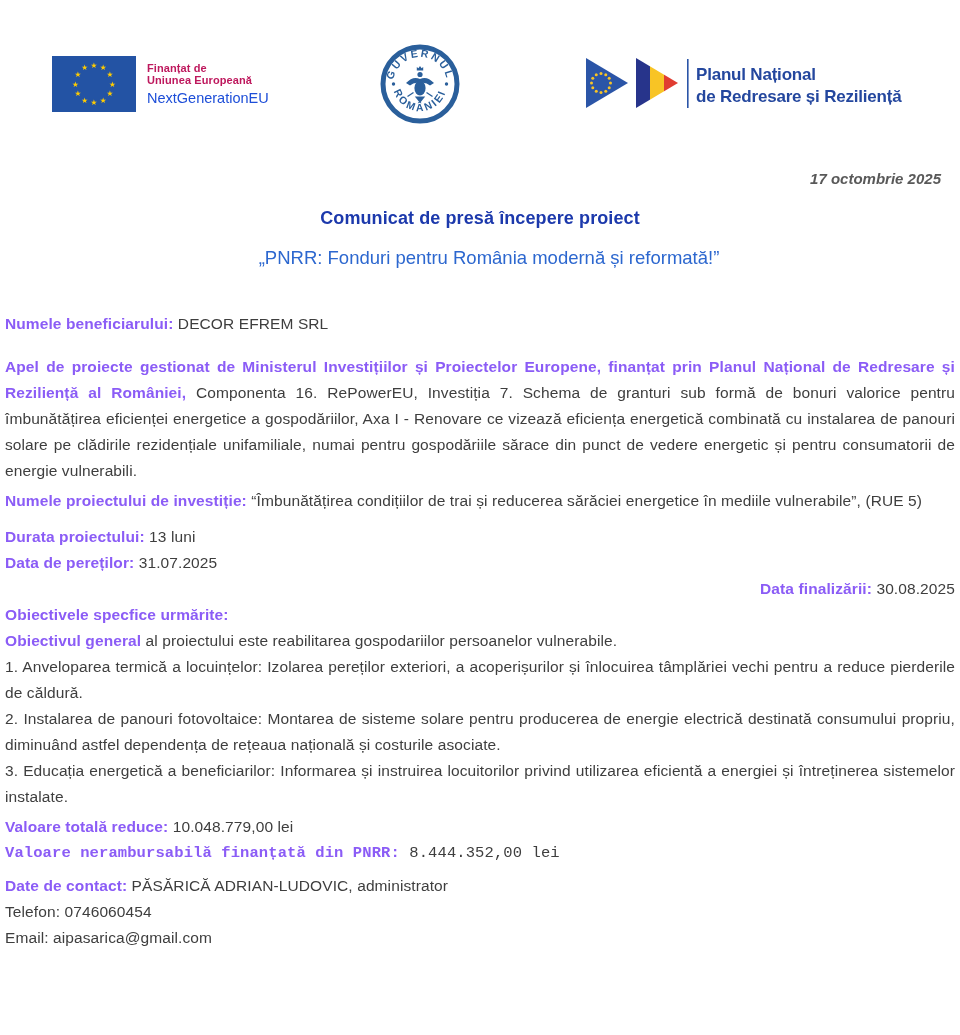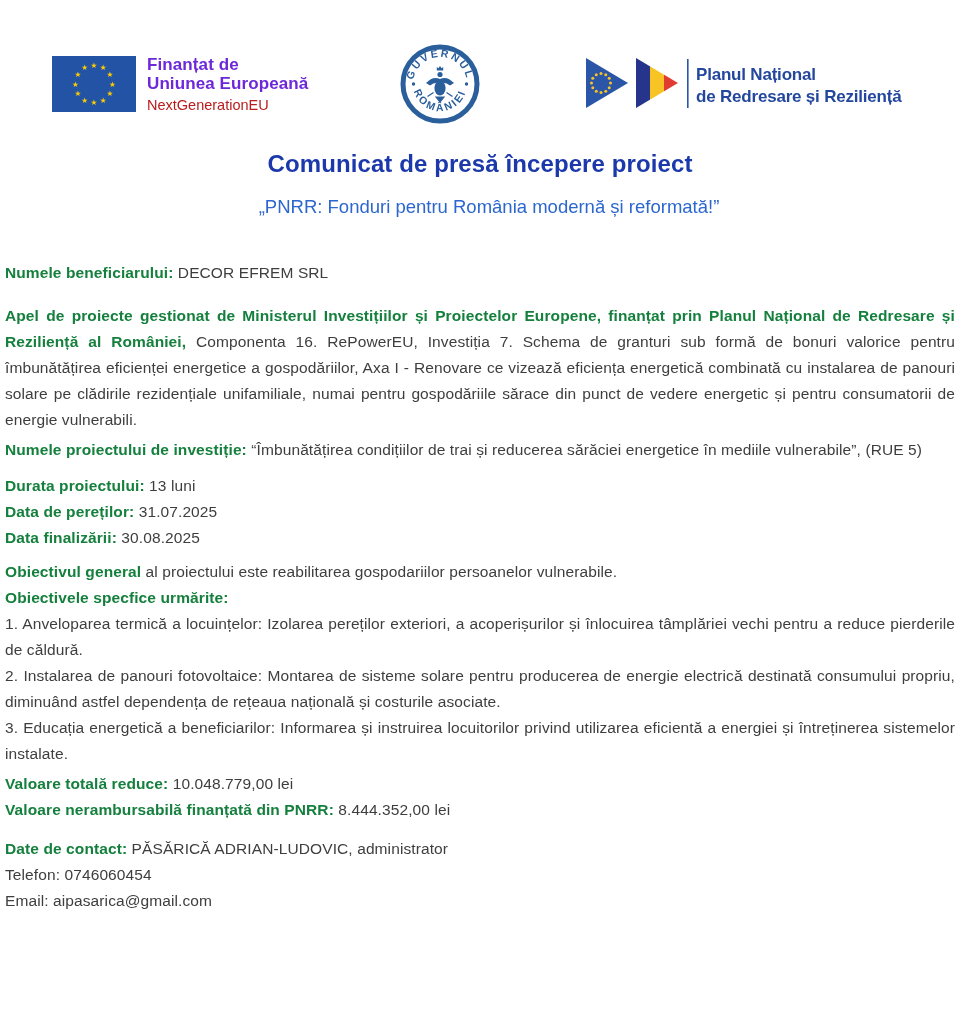--- a/index.html
+++ b/index.html
@@ -13,61 +13,61 @@
 
   
   .header {
     display: flex; align-items: center; justify-content: space-between;
     padding: 38px 52px 0 52px; height: 92px;
   }
   .eu-logo { display: flex; align-items: center; gap: 11px; }
   .eu-flag-svg { display: block; }
   .eu-text { line-height: 1.15; }
   .eu-text .l1, .eu-text .l2 {
-    color: #6d28d9; font-weight: bold; font-size: 17px; letter-spacing: .1px;
+    color: #be185d; font-weight: bold; font-size: 11px; letter-spacing: .1px;
   }
-  .eu-text .l3 { color: #b91c1c; font-size: 14.5px; margin-top: 3px; }
+  .eu-text .l3 { color: #1d4ed8; font-size: 14.5px; margin-top: 3px; }
 
   .gov-seal-svg { display: block; margin-left: -14px; }
   .seal-arc-text {
     font-size: 10.5px; font-weight: bold; letter-spacing: 2.2px;
     fill: #2a5f9b; font-family: "Liberation Sans", sans-serif;
   }
 
   .pnrr-logo-svg { display: block; }
   .pnrr-text-line {
     font-family: "Liberation Sans", sans-serif;
     font-weight: bold; font-size: 17px; fill: #24479e; letter-spacing: -0.2px;
   }
 
   
   .date-row { text-align: right; padding-right: 19px; margin-top: 40px; }
   .date-text { color: #595959; font-weight: bold; font-style: italic; font-size: 15px; }
 
   .title {
     text-align: center; margin-top: 20px;
-    color: #1c39ac; font-weight: bold; font-size: 24px; letter-spacing: .1px;
+    color: #1c39ac; font-weight: bold; font-size: 18px; letter-spacing: .1px;
   }
   .subtitle {
     text-align: center; margin-top: 18px;
     color: #2c67cf; font-size: 18.5px; padding-left: 18px;
   }
 
   
   .doc-body { margin-top: 42px; padding: 0 5px; }
   .bp {
     margin: 0; color: #3e3e3e; font-size: 15.5px; line-height: 26px;
     letter-spacing: .1px;
   }
   .bp.just { text-align: justify; }
-  .seg-b { font-weight: bold; color: #15803d; }
+  .seg-b { font-weight: bold; color: #8b5cf6; }
   .gap-a { margin-bottom: 17px; }
   .gap-b { margin-bottom: 10px; }
-  .gap-c { margin-bottom: 8px; }
-  .gap-d { margin-bottom: 13px; }
+  .gap-c { margin-bottom: 0; text-align: right; }
+  .gap-d { margin-bottom: 7px; font-family: Liberation Mono, monospace; }
   .gap-e { margin-bottom: 4px; }
   .gap-f { margin-bottom: 4px; }
 
   .eu-star {
     fill: #ffcc00; font-size: 7.6px;
     text-anchor: middle; dominant-baseline: central;
     font-family: "DejaVu Sans", sans-serif;
   }
 </style>
 </head>
@@ -153,33 +153,36 @@
           <rect x="64" y="3" width="14" height="50" fill="#f8c425"></rect>
           <rect x="78" y="3" width="14" height="50" fill="#e03c31"></rect>
         </g>
       </g>
       <rect x="101" y="4" width="1.6" height="49" fill="#2b55a7"></rect>
       <text class="pnrr-text-line" x="110" y="25">Planul Național</text>
       <text class="pnrr-text-line" x="110" y="47">de Redresare și Reziliență</text>
     </svg>
   </div>
 
+  <div class="date-row">
+    <span class="date-text">17 octombrie 2025</span>
+  </div>
 
   <div class="title">Comunicat de presă începere proiect</div>
   <div class="subtitle">„PNRR: Fonduri pentru România modernă și reformată!”</div>
 
   <div class="doc-body">
       <p class="bp gap-a"><span class="seg-b">Numele beneficiarului:</span><span class="seg"> DECOR EFREM SRL</span></p>
       <p class="bp just gap-e"><span class="seg-b">Apel de proiecte gestionat de Ministerul Investițiilor și Proiectelor Europene, finanțat prin Planul Național de Redresare și Reziliență al României,</span><span class="seg"> Componenta 16. RePowerEU, Investiția 7. Schema de granturi sub formă de bonuri valorice pentru îmbunătățirea eficienței energetice a gospodăriilor, Axa I - Renovare ce vizează eficiența energetică combinată cu instalarea de panouri solare pe clădirile rezidențiale unifamiliale, numai pentru gospodăriile sărace din punct de vedere energetic și pentru consumatorii de energie vulnerabili.</span></p>
       <p class="bp just gap-b"><span class="seg-b">Numele proiectului de investiție:</span><span class="seg"> “Îmbunătățirea condițiilor de trai și reducerea sărăciei energetice în mediile vulnerabile”, (RUE 5)</span></p>
       <p class="bp"><span class="seg-b">Durata proiectului:</span><span class="seg"> 13 luni</span></p>
       <p class="bp"><span class="seg-b">Data de pereților:</span><span class="seg"> 31.07.2025</span></p>
       <p class="bp gap-c"><span class="seg-b">Data finalizării:</span><span class="seg"> 30.08.2025</span></p>
+      <p class="bp"><span class="seg-b">Obiectivele specfice urmărite:</span></p>
       <p class="bp"><span class="seg-b">Obiectivul general</span><span class="seg"> al proiectului este reabilitarea gospodariilor persoanelor vulnerabile.</span></p>
-      <p class="bp"><span class="seg-b">Obiectivele specfice urmărite:</span></p>
       <p class="bp just"><span class="seg">1. Anveloparea termică a locuințelor: Izolarea pereților exteriori, a acoperișurilor și înlocuirea tâmplăriei vechi pentru a reduce pierderile de căldură.</span></p>
       <p class="bp just"><span class="seg">2. Instalarea de panouri fotovoltaice: Montarea de sisteme solare pentru producerea de energie electrică destinată consumului propriu, diminuând astfel dependența de rețeaua națională și costurile asociate.</span></p>
       <p class="bp just gap-f"><span class="seg">3. Educația energetică a beneficiarilor: Informarea și instruirea locuitorilor privind utilizarea eficientă a energiei și întreținerea sistemelor instalate.</span></p>
       <p class="bp"><span class="seg-b">Valoare totală reduce:</span><span class="seg"> 10.048.779,00 lei</span></p>
       <p class="bp gap-d"><span class="seg-b">Valoare nerambursabilă finanțată din PNRR:</span><span class="seg"> 8.444.352,00 lei</span></p>
       <p class="bp"><span class="seg-b">Date de contact:</span><span class="seg"> PĂSĂRICĂ ADRIAN-LUDOVIC, administrator</span></p>
       <p class="bp"><span class="seg">Telefon: 0746060454</span></p>
       <p class="bp"><span class="seg">Email: aipasarica@gmail.com</span></p>
     </div>
 

